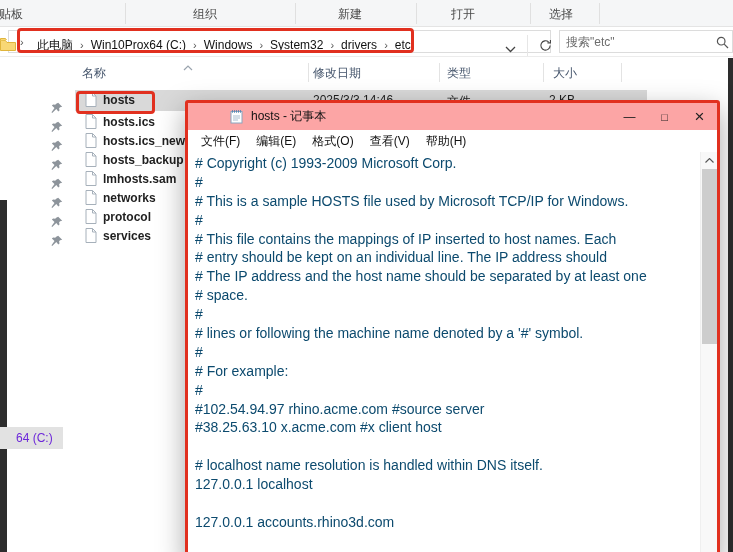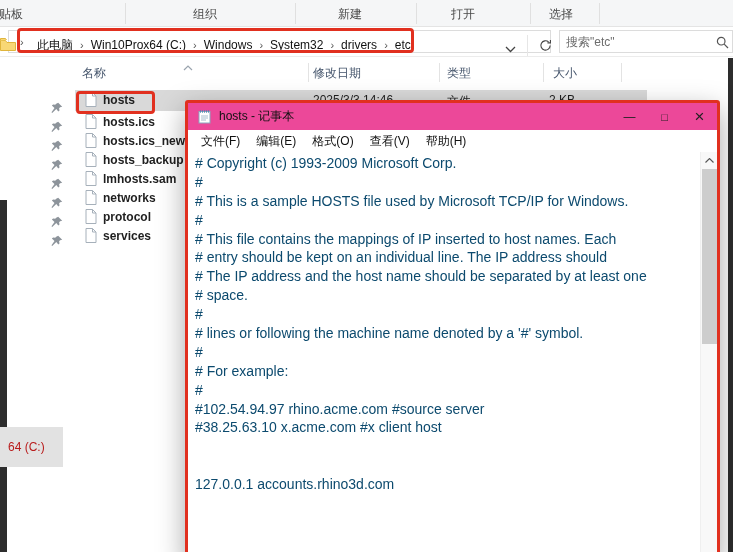--- a/index.html
+++ b/index.html
@@ -45,30 +45,30 @@
   .pin{position:absolute;left:51px;width:12px;height:12px;}
   .row{position:absolute;left:75px;width:572px;height:19px;font-size:12px;color:var(--txt);cursor:default;}
   .row.sel{background:var(--sel);height:21px;}
   .ficon{position:absolute;left:10px;top:2px;}
   .fname{position:absolute;left:28px;top:3px;white-space:nowrap;font-weight:bold;}
   .fdate{position:absolute;left:238px;top:3px;white-space:nowrap;}
   .ftype{position:absolute;left:372px;top:3px;white-space:nowrap;}
   .fsize{position:absolute;left:430px;top:3px;width:70px;text-align:right;white-space:nowrap;}
   .strip-left{position:absolute;left:0;top:143px;width:7px;height:352px;background:var(--dark);}
   .strip-right{position:absolute;left:728px;top:1px;width:5px;height:494px;background:var(--dark);}
-  .navtip{position:absolute;left:0;top:370px;width:63px;height:40px;background:#e2e2e2;font-size:12px;color:#b91c1c;display:flex;align-items:center;padding-left:8px;z-index:4;white-space:nowrap;}
+  .navtip{position:absolute;left:0;top:370px;width:63px;height:22px;background:#e2e2e2;font-size:12px;color:#6d28d9;display:flex;align-items:center;padding-left:16px;z-index:4;white-space:nowrap;}
 
   
   .anno{position:absolute;border:3px solid var(--red);border-radius:4px;pointer-events:none;z-index:30;}
   .anno-addr{left:17px;top:28px;width:397px;height:25px;}
   .anno-hosts{left:76px;top:91px;width:79px;height:23px;}
 
   
   .notepad{position:absolute;left:185px;top:100px;width:535px;height:460px;background:#fff;border:3px solid var(--red);border-radius:3px;box-shadow:0 10px 28px rgba(0,0,0,.35);z-index:20;}
-  .np-titlebar{position:absolute;left:0;top:0;right:0;height:27px;background:#ec4899;display:flex;align-items:center;}
+  .np-titlebar{position:absolute;left:0;top:0;right:0;height:27px;background:#fca5a5;display:flex;align-items:center;padding-left:32px;}
   .np-appicon{margin-left:9px;display:flex;}
   .np-title{margin-left:7px;font-size:12px;color:#111;white-space:nowrap;}
   .np-ctrls{position:absolute;right:0;top:0;height:27px;display:flex;}
   .np-btn{width:35px;height:27px;display:flex;align-items:center;justify-content:center;font-size:12px;color:#222;cursor:default;}
   .np-btn.close{font-size:17px;}
   .np-btn.max{font-size:11px;}
   .np-menubar{position:absolute;left:0;top:27px;right:0;height:22px;background:#fff;display:flex;align-items:center;padding-left:5px;}
   .np-menu{font-size:12px;color:#111;padding:0 8px;white-space:nowrap;}
   .np-content{position:absolute;left:2px;top:49px;right:17px;bottom:0;overflow:hidden;padding:2px 0 0 5px;background:#fff;}
   .npline{font-size:14px;line-height:18.9px;height:18.9px;white-space:pre;color:#0c4a6e;font-family:Liberation Sans, sans-serif;}
@@ -281,20 +281,22 @@
       <div class="npline"># The IP address and the host name should be separated by at least one</div>
       <div class="npline"># space.</div>
       <div class="npline">#</div>
       <div class="npline"># lines or following the machine name denoted by a '#' symbol.</div>
       <div class="npline">#</div>
       <div class="npline"># For example:</div>
       <div class="npline">#</div>
       <div class="npline">#102.54.94.97 rhino.acme.com #source server</div>
       <div class="npline">#38.25.63.10 x.acme.com #x client host</div>
       <div class="npline"></div>
+      <div class="npline"># localhost name resolution is handled within DNS itself.</div>
+      <div class="npline">127.0.0.1 localhost</div>
       <div class="npline"></div>
       <div class="npline">127.0.0.1 accounts.rhino3d.com</div>
     </div>
     <div class="np-scroll">
       <span class="np-scroll-up">
         <svg width="9" height="5" viewBox="0 0 9 5">
             <path d="M.5 4.5L4.5.5l4 4" fill="none" stroke="#555" stroke-width="1.1"></path>
           </svg>
       </span>
       <div class="np-thumb"></div>

